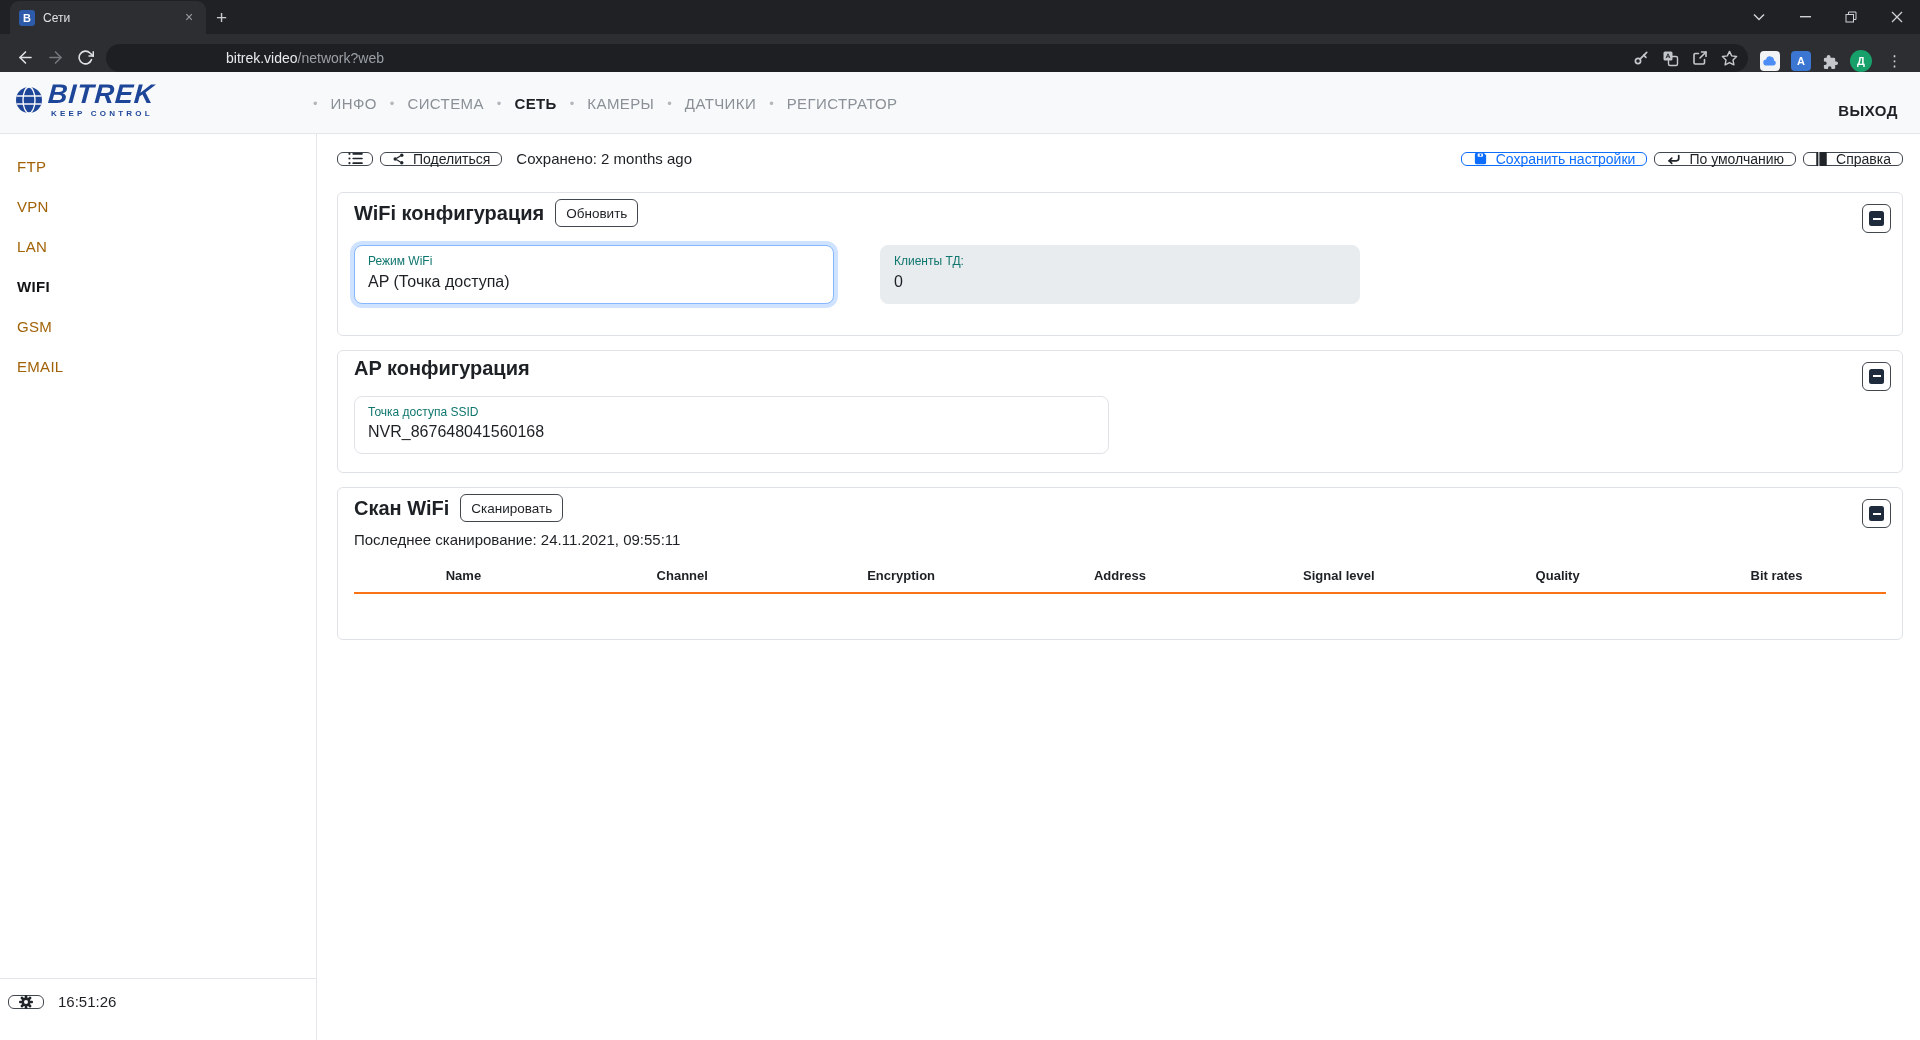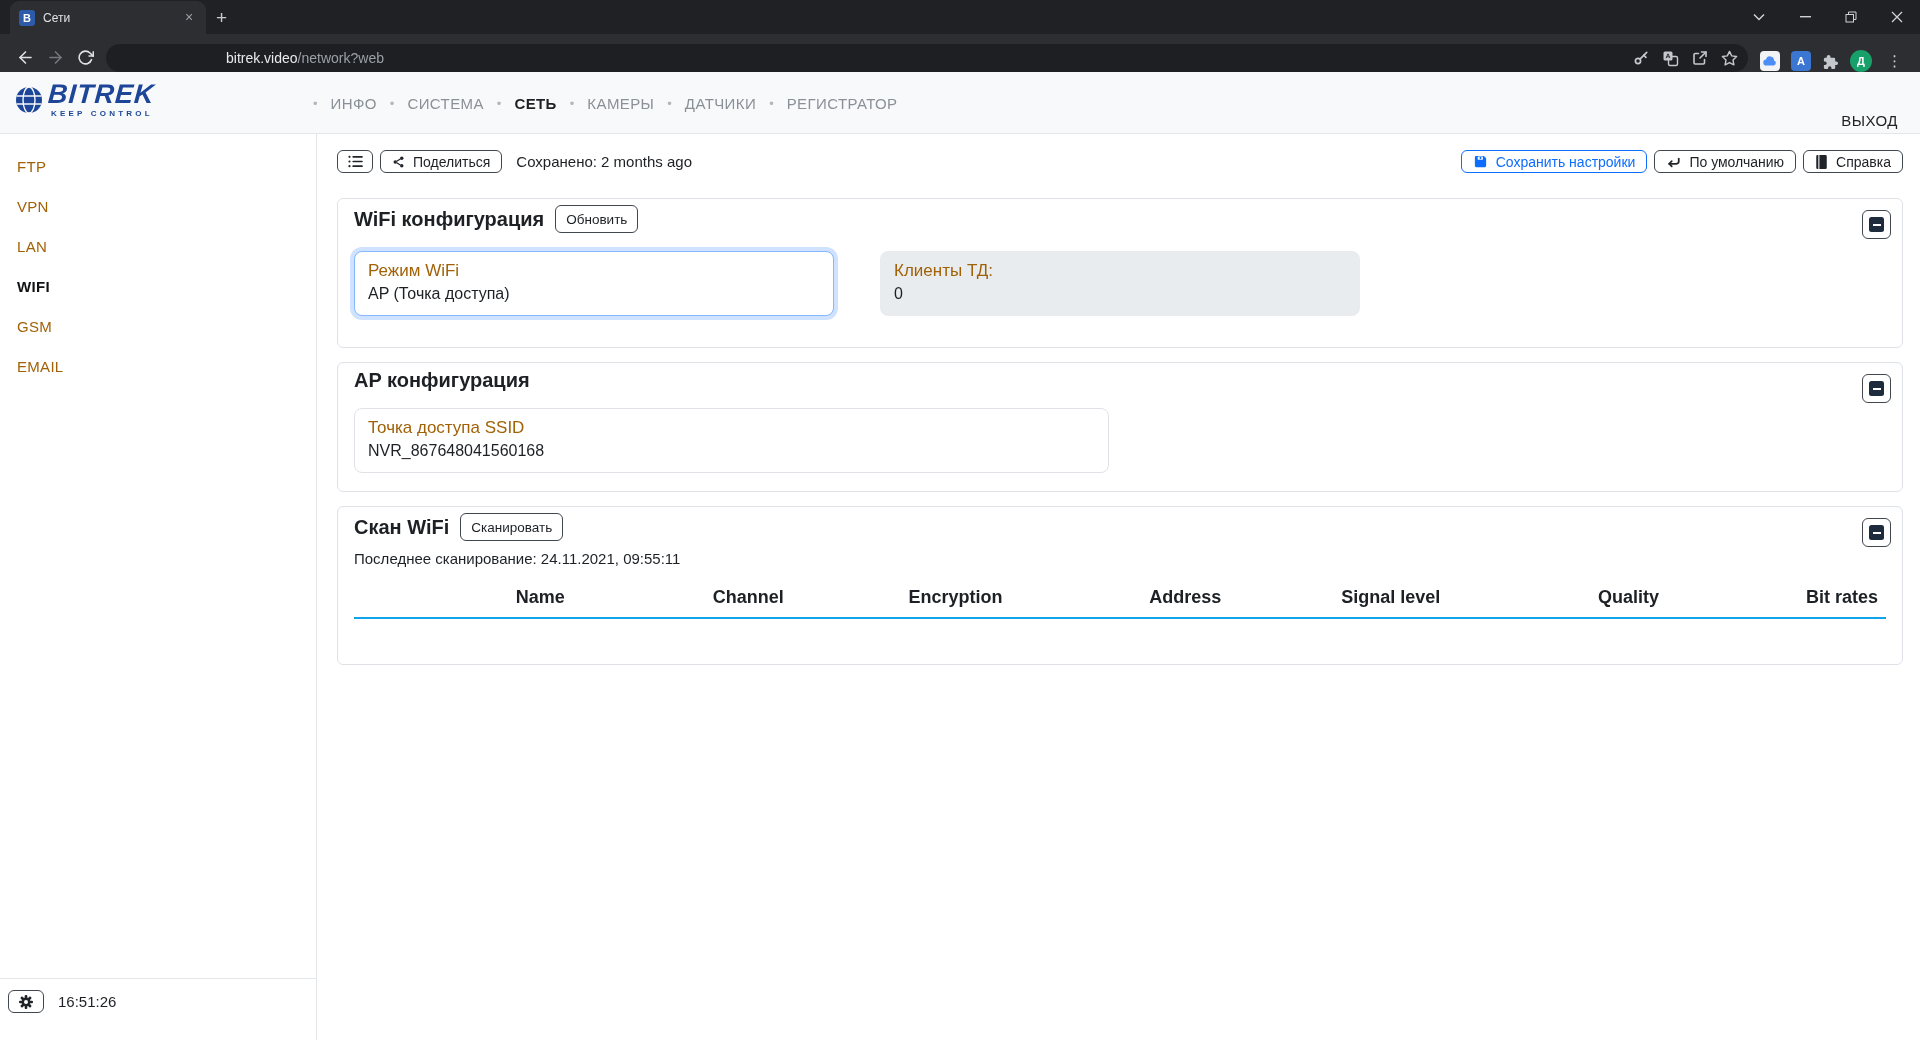--- a/index.html
+++ b/index.html
@@ -35,58 +35,58 @@
   .page-header { height:62px; flex:0 0 62px; background:#f8f9fa; border-bottom:1px solid #e4e7ea; position:relative; }
   .logo { position:absolute; left:14px; top:9px; display:flex; align-items:flex-start; gap:4px; }
   .globe { width:30px; height:30px; margin-top:4px; }
   .brand-txt { display:flex; flex-direction:column; }
   .brand-name { color:#1d4699; font-size:27px; font-weight:bold; font-style:italic; letter-spacing:1px; line-height:1; transform:skewX(-4deg); }
   .brand-tag { color:#1d4699; font-size:8px; font-weight:bold; letter-spacing:3.2px; margin-top:1px; padding-left:3px; }
   .main-nav { position:absolute; left:300px; top:0; height:62px; display:flex; align-items:center; }
   .nav-dot { color:#b2b7bc; font-size:13px; margin:0 13px; }
   .nav-item { color:#8a9097; font-size:15px; letter-spacing:0.4px; cursor:default; white-space:nowrap; }
   .nav-item.active { color:#1d2125; font-weight:bold; }
-  .logout { position:absolute; right:22px; top:17px; height:62px; display:flex; align-items:center; color:#1d2125; font-size:15px; font-weight:normal; letter-spacing:0.5px; }
+  .logout { position:absolute; right:22px; top:7px; height:62px; display:flex; align-items:center; color:#1d2125; font-size:15px; font-weight:bold; letter-spacing:0.5px; }
 
   .page-body { flex:1; display:flex; min-height:0; }
   .sidebar { width:317px; flex:0 0 317px; border-right:1px solid #e4e7ea; position:relative; padding-top:12px; }
   .side-item { height:40px; display:flex; align-items:center; padding-left:17px; font-size:15px; color:#a16207; letter-spacing:0.3px; cursor:default; }
   .side-item.active { color:#101214; font-weight:bold; }
   .side-footer { position:absolute; bottom:16px; left:0; right:0; height:46px; border-top:1px solid #e4e7ea; display:flex; align-items:center; padding:0 8px; gap:14px; }
   .clock { font-size:15px; color:#1d2125; }
 
   .main { flex:1; padding:16px 17px 0 20px; overflow:hidden; }
   .action-bar { display:flex; align-items:center; }
-  .btn { border:1px solid #40474e; border-radius:6px; background:#fff; color:#1d2125; font-size:14px; display:inline-flex; align-items:center; justify-content:center; gap:8px; height:23px; padding:0 11px; white-space:nowrap; cursor:default; }
+  .btn { border:1px solid #40474e; border-radius:6px; background:#fff; color:#1d2125; font-size:14px; display:inline-flex; align-items:center; justify-content:center; gap:8px; height:14px; padding:0 11px; white-space:nowrap; cursor:default; }
   .btn.icononly { width:36px; padding:0; }
   .btn.blue { color:#0d6efd; border-color:#0d6efd; }
   .saved-text { margin-left:14px; font-size:15px; color:#1d2125; }
   .action-right { margin-left:auto; display:flex; gap:7px; }
 
   .card { position:relative; border:1px solid #dee2e6; border-radius:6px; padding:6px 16px 16px; margin-top:25px; }
   .card + .card { margin-top:14px; }
   .card-title-row { display:flex; align-items:center; gap:11px; }
   .card-title { font-size:20px; font-weight:bold; color:#1d2125; }
   .btn.small { height:28px; font-size:13.5px; padding:0 10px; }
   .collapse-btn { position:absolute; top:11px; right:11px; width:29px; height:29px; border:1px solid #40474e; border-radius:6px; background:#fff; display:flex; align-items:center; justify-content:center; }
   .collapse-glyph { width:15px; height:15px; background:#1e2b3c; border-radius:2.5px; position:relative; display:block; }
   .collapse-glyph::after { content:""; position:absolute; left:3.5px; top:6.5px; width:8px; height:2px; background:#fff; }
 
   .fields-3 { display:grid; grid-template-columns:repeat(3,1fr); column-gap:46px; margin-top:18px; margin-bottom:15px; }
   .fields-2 { display:grid; grid-template-columns:repeat(2,1fr); column-gap:22px; margin-top:16px; margin-bottom:2px; }
   .field { border:1px solid #dfe3e8; border-radius:8px; padding:8px 13px 9px; background:#fff; }
-  .field .flabel { font-size:17px; color:#a16207; line-height:1.3; }
+  .field .flabel { font-size:12px; color:#0f766e; line-height:1.3; }
   .field .fvalue { font-size:16px; color:#1d2125; line-height:1.5; }
   .field.focused { border-color:#86b7fe; box-shadow:0 0 0 4px rgba(13,110,253,.2); }
   .field.disabled { background:#e9ecef; border-color:#e9ecef; }
   .pw .fvalue { letter-spacing:1px; font-size:13px; line-height:1.85; font-weight:bold; }
 
   .last-scan { margin-top:9px; font-size:15px; color:#1d2125; }
   table.scan { width:100%; border-collapse:collapse; margin-top:13px; }
-  table.scan th { text-align:right; font-size:18px; color:#1d2125; padding:7px 8px 9px; border-bottom:2px solid #0ea5e9; width:14.28%; }
+  table.scan th { text-align:center; font-size:13px; color:#1d2125; padding:7px 8px 9px; border-bottom:2px solid #f97316; width:14.28%; }
   table.scan td { height:30px; }
 
   svg { display:block; }
 </style>
 </head>
 <body>
 
 <div class="browser">
 
   <div class="tabstrip">

